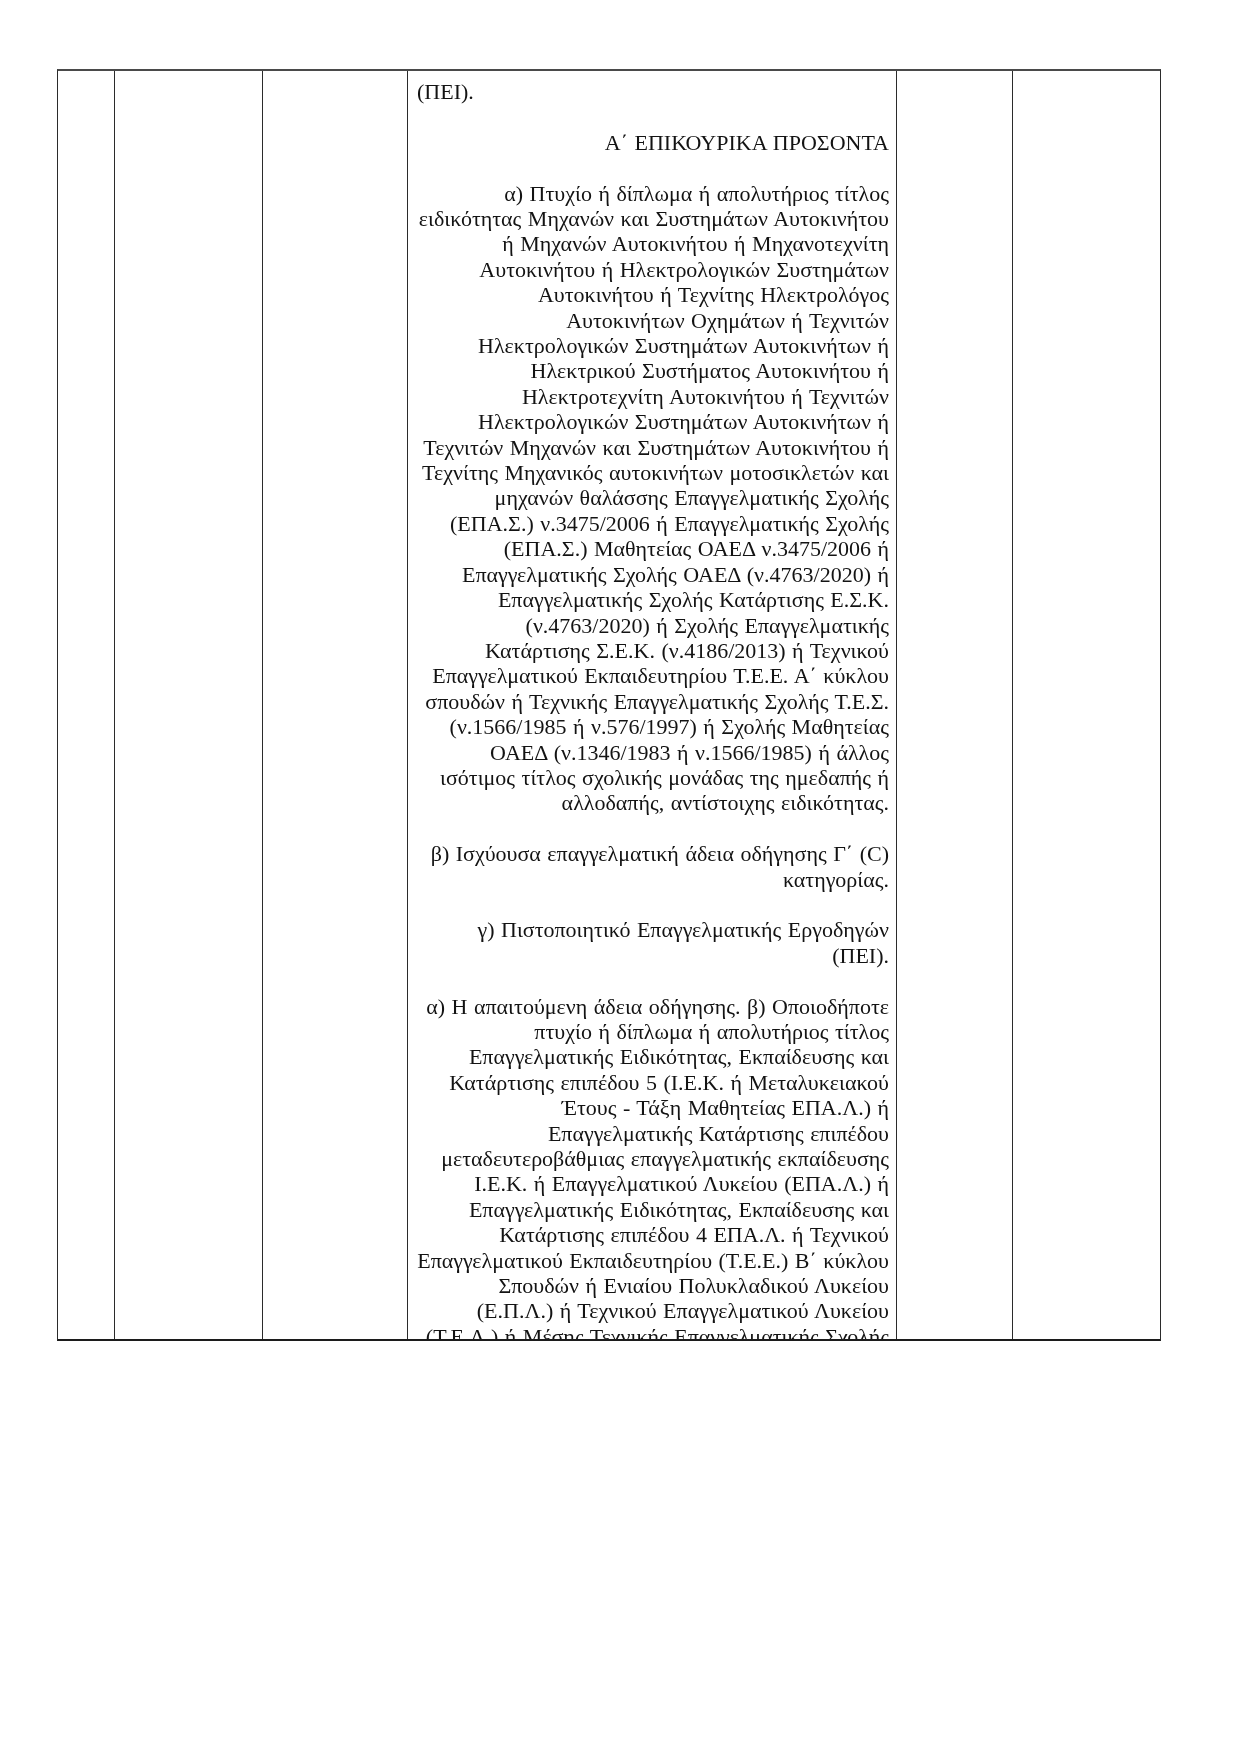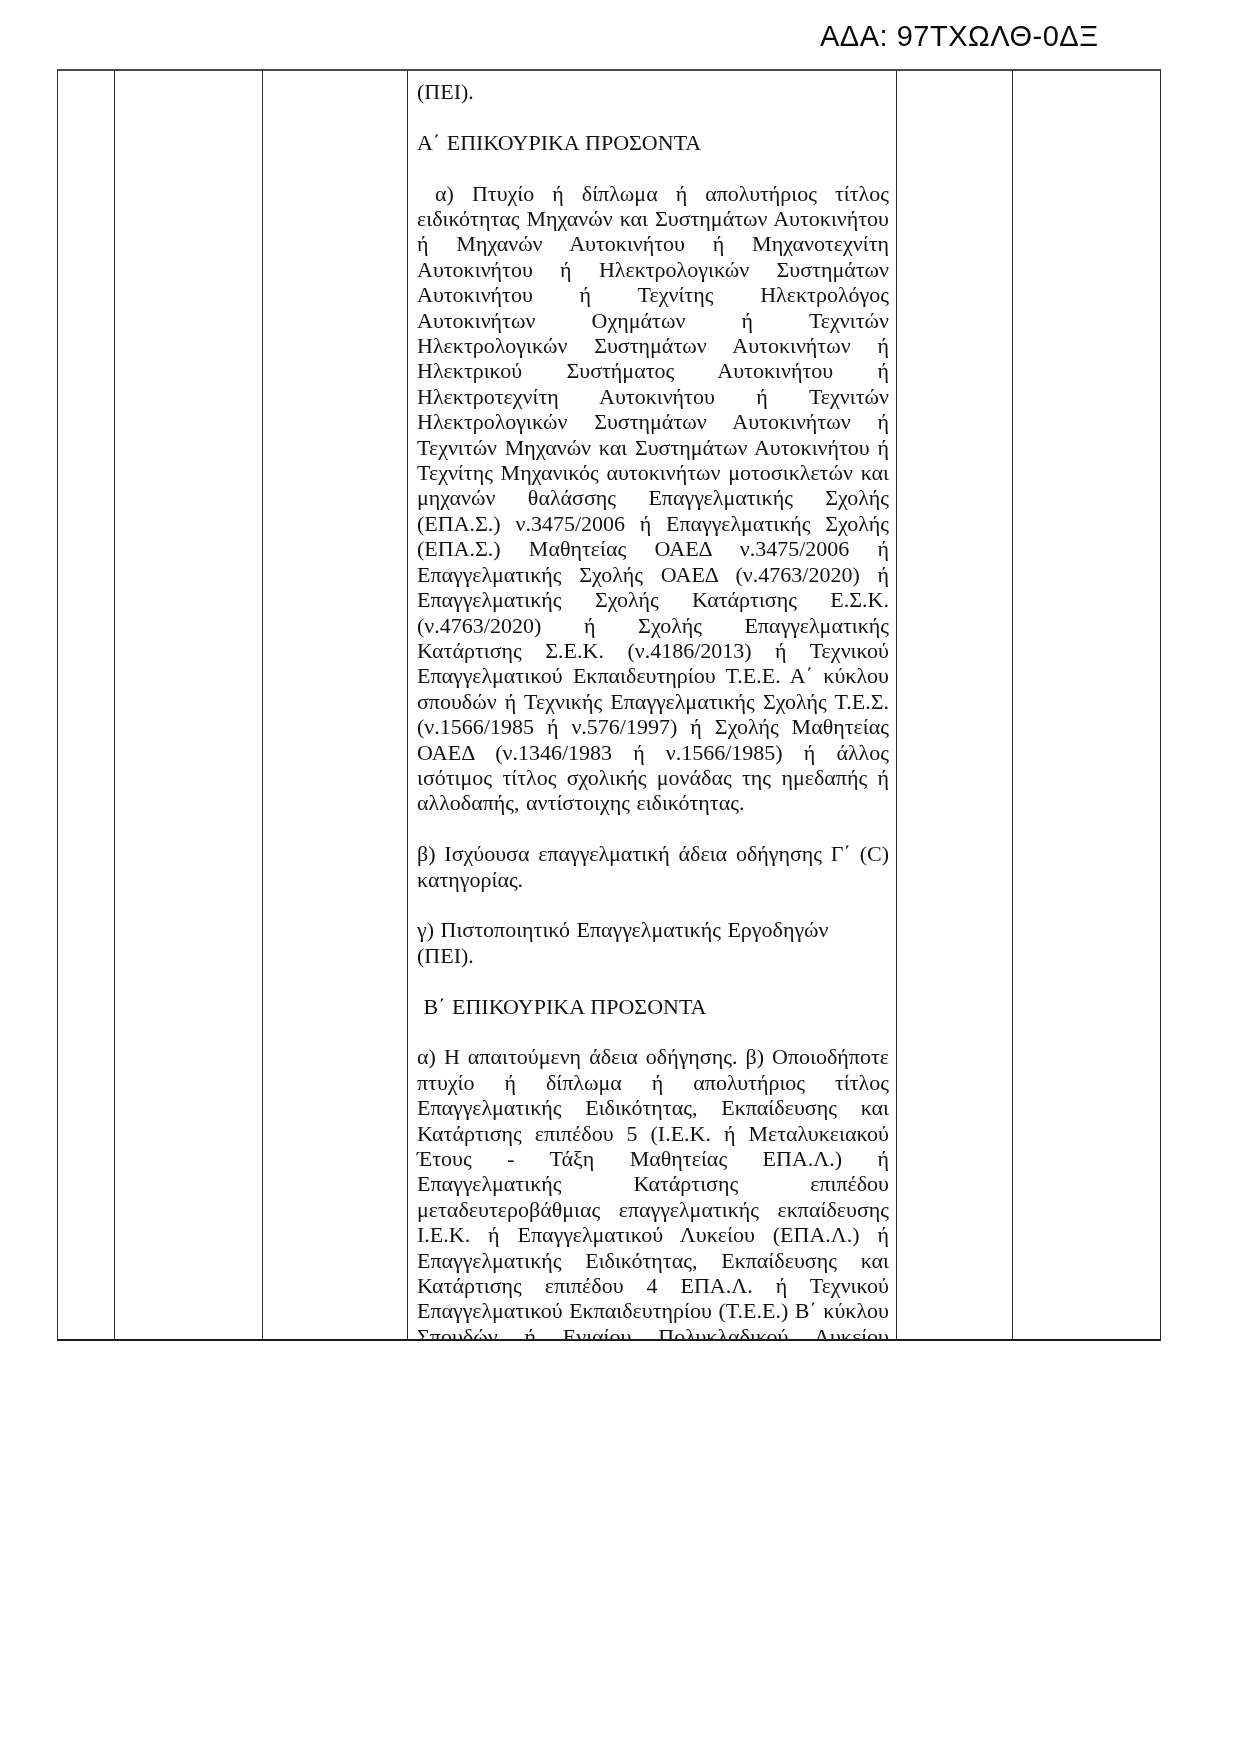--- a/index.html
+++ b/index.html
@@ -49,44 +49,42 @@
   .c5 { width: 116px; }
 
   .cell-text {
     padding: 8px 7px 0 9px;
     overflow: hidden;
     font-size: 22px;
     line-height: 25.4px;
     word-spacing: 1px;
   }
   .cell-text p.para { margin: 0; }
-  .cell-text p.para + p.para { margin-top: 25.4px; }
+  .cell-text p.para + p.para { margin-top: 25.4px; text-align: right; }
   .j { text-align: justify; text-justify: inter-word; }
   .preline { white-space: pre-line; }
 </style>
 </head>
 <body>
 
 <div class="page">
 
-  <div class="ada">ΑΔΑ: 97ΤΧΩΛΘ-0ΔΞ</div>
 
   <div class="doc-table">
     <div class="cell c1"></div>
     <div class="cell c2"></div>
     <div class="cell c3"></div>
 
     <div class="cell c4 cell-text">
       <p class="para">(ΠΕΙ).</p>
       <p class="para">Α΄ ΕΠΙΚΟΥΡΙΚΑ ΠΡΟΣΟΝΤΑ</p>
       <p class="para j">&nbsp;α) Πτυχίο ή δίπλωμα ή απολυτήριος τίτλος ειδικότητας Μηχανών και Συστημάτων Αυτοκινήτου ή Μηχανών Αυτοκινήτου ή Μηχανοτεχνίτη Αυτοκινήτου ή Ηλεκτρολογικών Συστημάτων Αυτοκινήτου ή Τεχνίτης Ηλεκτρολόγος Αυτοκινήτων Οχημάτων ή Τεχνιτών Ηλεκτρολογικών Συστημάτων Αυτοκινήτων ή Ηλεκτρικού Συστήματος Αυτοκινήτου ή Ηλεκτροτεχνίτη Αυτοκινήτου ή Τεχνιτών Ηλεκτρολογικών Συστημάτων Αυτοκινήτων ή Τεχνιτών Μηχανών και Συστημάτων Αυτοκινήτου ή Τεχνίτης Μηχανικός αυτοκινήτων μοτοσικλετών και μηχανών θαλάσσης Επαγγελματικής Σχολής (ΕΠΑ.Σ.) ν.3475/2006 ή Επαγγελματικής Σχολής (ΕΠΑ.Σ.) Μαθητείας ΟΑΕΔ ν.3475/2006 ή Επαγγελματικής Σχολής ΟΑΕΔ (ν.4763/2020) ή Επαγγελματικής Σχολής Κατάρτισης Ε.Σ.Κ. (ν.4763/2020) ή Σχολής Επαγγελματικής Κατάρτισης Σ.Ε.Κ. (ν.4186/2013) ή Τεχνικού Επαγγελματικού Εκπαιδευτηρίου Τ.Ε.Ε. Α΄ κύκλου σπουδών ή Τεχνικής Επαγγελματικής Σχολής Τ.Ε.Σ. (ν.1566/1985 ή ν.576/1997) ή Σχολής Μαθητείας ΟΑΕΔ (ν.1346/1983 ή ν.1566/1985) ή άλλος ισότιμος τίτλος σχολικής μονάδας της ημεδαπής ή αλλοδαπής, αντίστοιχης ειδικότητας.</p>
       <p class="para j">β) Ισχύουσα επαγγελματική άδεια οδήγησης Γ΄ (C) κατηγορίας.</p>
       <p class="para preline">γ) Πιστοποιητικό Επαγγελματικής Εργοδηγών
 (ΠΕΙ).</p>
-      <p class="para">&nbsp;Β΄ ΕΠΙΚΟΥΡΙΚΑ ΠΡΟΣΟΝΤΑ</p>
       <p class="para j">α) Η απαιτούμενη άδεια οδήγησης. β) Οποιοδήποτε πτυχίο ή δίπλωμα ή απολυτήριος τίτλος Επαγγελματικής Ειδικότητας, Εκπαίδευσης και Κατάρτισης επιπέδου 5 (Ι.Ε.Κ. ή Μεταλυκειακού Έτους - Τάξη Μαθητείας ΕΠΑ.Λ.) ή Επαγγελματικής Κατάρτισης επιπέδου μεταδευτεροβάθμιας επαγγελματικής εκπαίδευσης Ι.Ε.Κ. ή Επαγγελματικού Λυκείου (ΕΠΑ.Λ.) ή Επαγγελματικής Ειδικότητας, Εκπαίδευσης και Κατάρτισης επιπέδου 4 ΕΠΑ.Λ. ή Τεχνικού Επαγγελματικού Εκπαιδευτηρίου (Τ.Ε.Ε.) Β΄ κύκλου Σπουδών ή Ενιαίου Πολυκλαδικού Λυκείου (Ε.Π.Λ.) ή Τεχνικού Επαγγελματικού Λυκείου (Τ.Ε.Λ.) ή Μέσης Τεχνικής Επαγγελματικής Σχολής Εργοδηγών (Ν.Δ. 580/1970) ή Γενικού Λυκείου ή Ενιαίου Λυκείου ή Λυκείου Γενικής Κατεύθυνσης ή άλλος ισότιμος τίτλος σχολικής μονάδας της ημεδαπής ή αλλοδαπής ανεξαρτήτως ειδικότητας.</p>
       <p class="para j">β) Ισχύουσα επαγγελματική άδεια οδήγησης Γ΄ (C) κατηγορίας.</p>
 
     </div>
 
     <div class="cell c5"></div>
     <div class="cell c6"></div>
   </div>
 
 </div>

